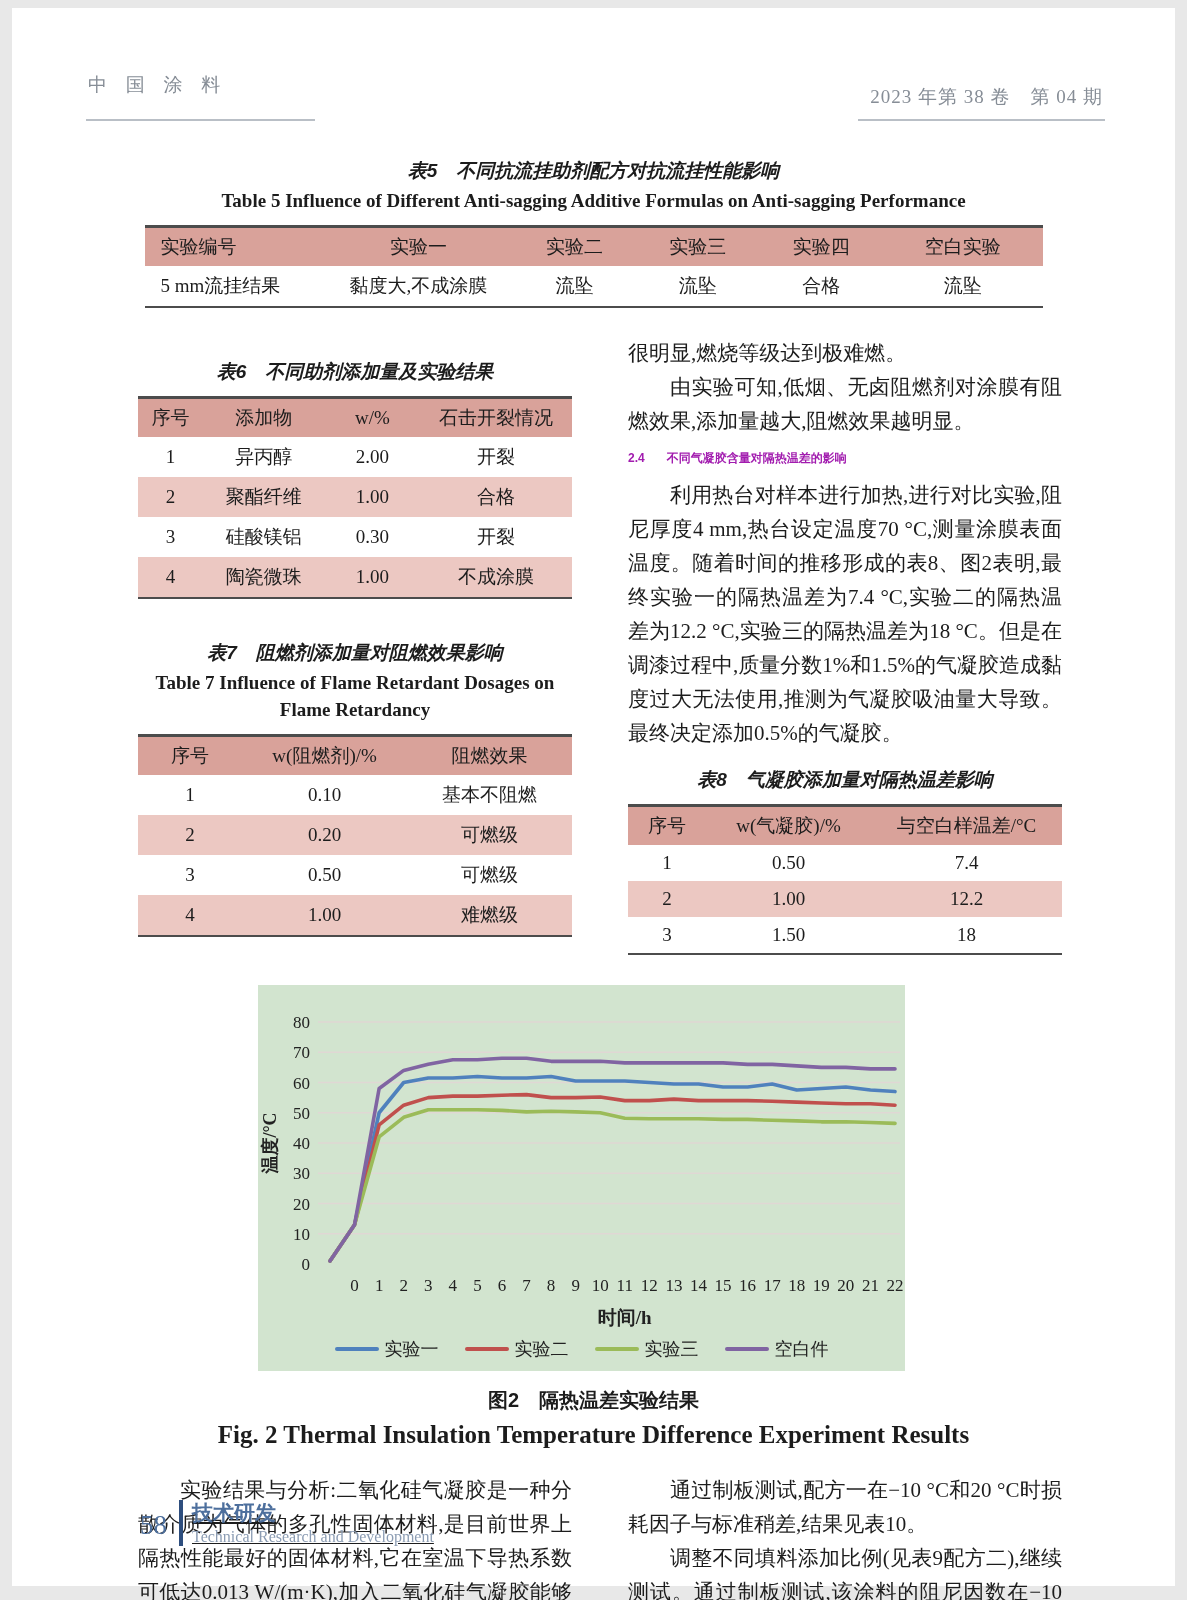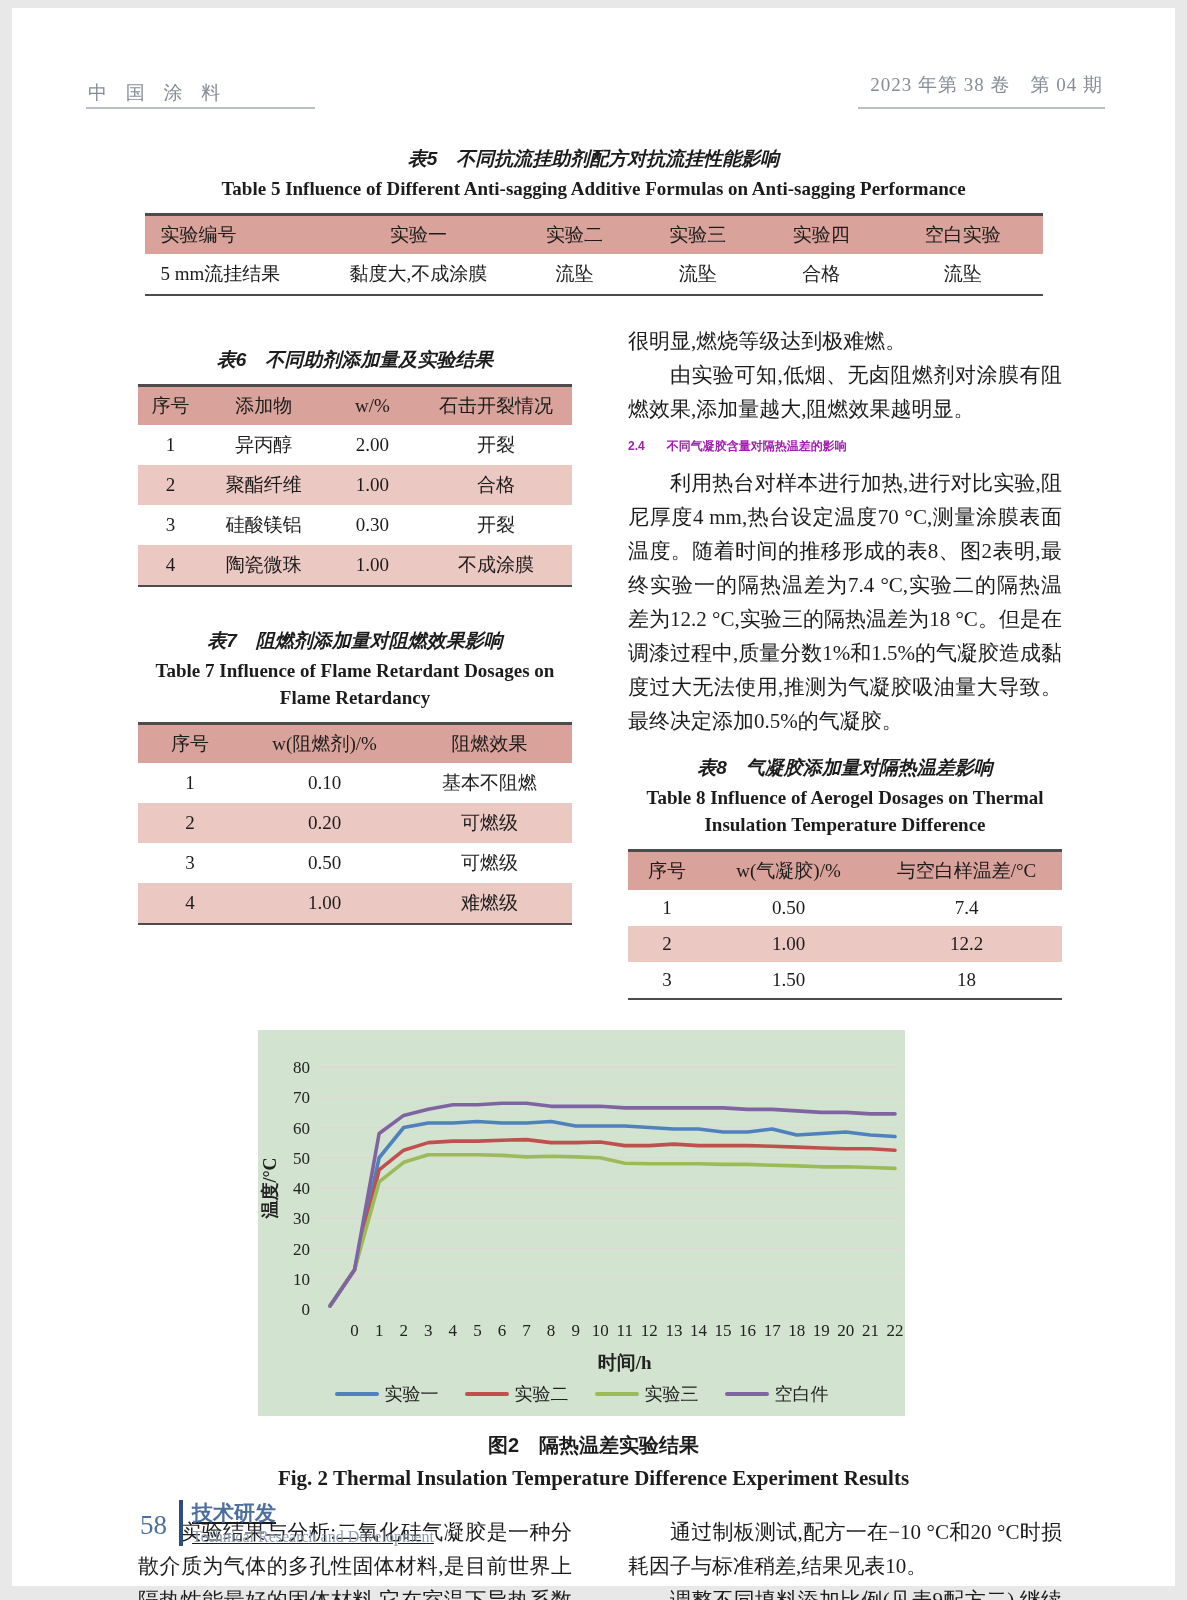--- a/index.html
+++ b/index.html
@@ -7,21 +7,21 @@
     width:1187px;height:1600px;position:relative;
     background:#e8e8e8;overflow:hidden;
     font-family:"Liberation Serif","DejaVu Serif",serif;
     color:#1c1c1c;
   }
   .page{position:absolute;left:12px;top:8px;width:1163px;height:1578px;background:#ffffff;}
 
   
   .pg-header{display:flex;justify-content:space-between;align-items:flex-end;
     margin:64px 70px 0 74px;font-size:19px;color:#868d96;}
-  .pg-header .jname{letter-spacing:7px;border-bottom:2px solid #b9bfc6;padding:0 88px 1px 2px;}
+  .pg-header .jname{letter-spacing:7px;border-bottom:2px solid #b9bfc6;padding:0 88px 21px 2px;}
   .pg-header .jissue{letter-spacing:1px;border-bottom:2px solid #b9bfc6;padding:0 2px 9px 12px;}
 
   
   .tbl-title-cn{text-align:center;font-weight:bold;font-size:19px;
     font-family:"Liberation Sans","DejaVu Sans",sans-serif;line-height:27px;font-style:italic;}
   .tbl-title-en{text-align:center;font-weight:bold;font-size:19px;line-height:27px;margin-top:3px;}
   table.paper{border-collapse:collapse;width:100%;margin-top:11px;
     border-top:3px solid #4c4c4c;border-bottom:2px solid #4c4c4c;font-size:19px;}
   table.paper th{background:#d9a29a;font-weight:normal;padding:6px 4px;text-align:center;}
   table.paper td{padding:7px 4px;text-align:center;}
@@ -45,21 +45,21 @@
   .tblblock{margin-top:20px;}
   .tblblock.first{margin-top:22px;}
 
   
   .chart-box{width:647px;margin:30px 0 0 246px;background:#d2e4cf;padding:4px 0 10px;}
   .chart-legend{display:flex;justify-content:center;gap:26px;margin-top:2px;}
   .legend-item{display:flex;align-items:center;gap:6px;font-size:18px;color:#222;}
   .legend-swatch{display:inline-block;width:44px;height:4px;border-radius:2px;}
   .fig-cap-cn{text-align:center;font-family:"Liberation Sans","DejaVu Sans",sans-serif;
     font-weight:bold;font-size:20px;margin-top:16px;}
-  .fig-cap-en{text-align:center;font-weight:bold;font-size:21px;margin-top:7px;}
+  .fig-cap-en{text-align:center;font-weight:bold;font-size:25px;margin-top:7px;}
 
   
   .pg-footer{position:absolute;left:128px;bottom:40px;display:flex;align-items:center;}
   .pg-footer .pno{font-size:27px;color:#4d6f9d;margin-right:12px;margin-top:4px;}
   .pg-footer .bar{width:4px;height:46px;background:#2e4e7e;margin-right:9px;}
   .pg-footer .fcol{display:flex;flex-direction:column;justify-content:center;text-decoration:underline;}
   .pg-footer .fcn{font-family:"Liberation Sans","DejaVu Sans",sans-serif;
     font-weight:bold;font-size:21px;color:#4d6f9d;line-height:24px;}
   .pg-footer .fen{font-size:16px;color:#8b9cb3;margin-top:3px;}
   svg text{fill:#222;}
@@ -178,21 +178,20 @@
           </table>
       </div>
     </div>
     <div class="col">
       <p>很明显,燃烧等级达到极难燃。</p>
       <p class="ind">由实验可知,低烟、无卤阻燃剂对涂膜有阻燃效果,添加量越大,阻燃效果越明显。</p>
       <h3 class="sec-h"><span class="num">2.4</span><span>不同气凝胶含量对隔热温差的影响</span></h3>
       <p class="ind">利用热台对样本进行加热,进行对比实验,阻尼厚度4 mm,热台设定温度70 °C,测量涂膜表面温度。随着时间的推移形成的表8、图2表明,最终实验一的隔热温差为7.4 °C,实验二的隔热温差为12.2 °C,实验三的隔热温差为18 °C。但是在调漆过程中,质量分数1%和1.5%的气凝胶造成黏度过大无法使用,推测为气凝胶吸油量大导致。最终决定添加0.5%的气凝胶。</p>
       <div class="tblblock" style="margin-top:16px;">
         <div class="tbl-title-cn">表8　气凝胶添加量对隔热温差影响</div>
-        <div class="tbl-title-en">Table 8   Influence of Aerogel Dosages on Thermal Insulation Temperature Difference</div>
         <table class="paper t8">
             <thead>
               <tr>
                 <th>序号</th>
                 <th>w(气凝胶)/%</th>
                 <th>与空白样温差/°C</th>
               </tr>
             </thead>
             <tbody>
               <tr>

